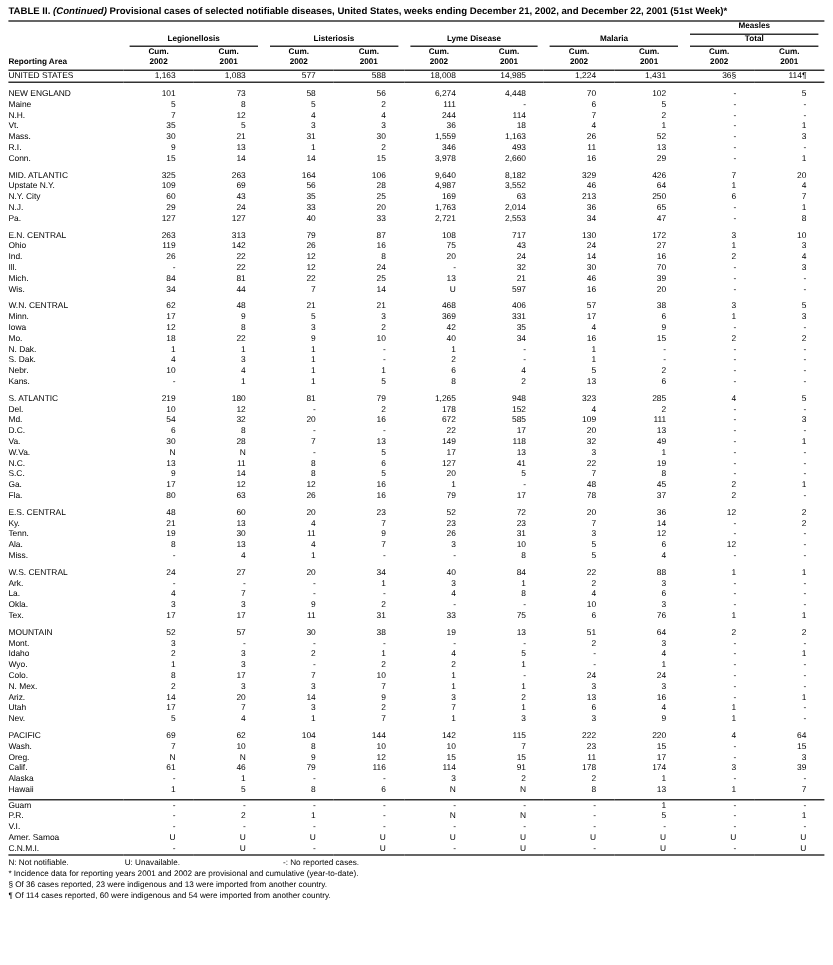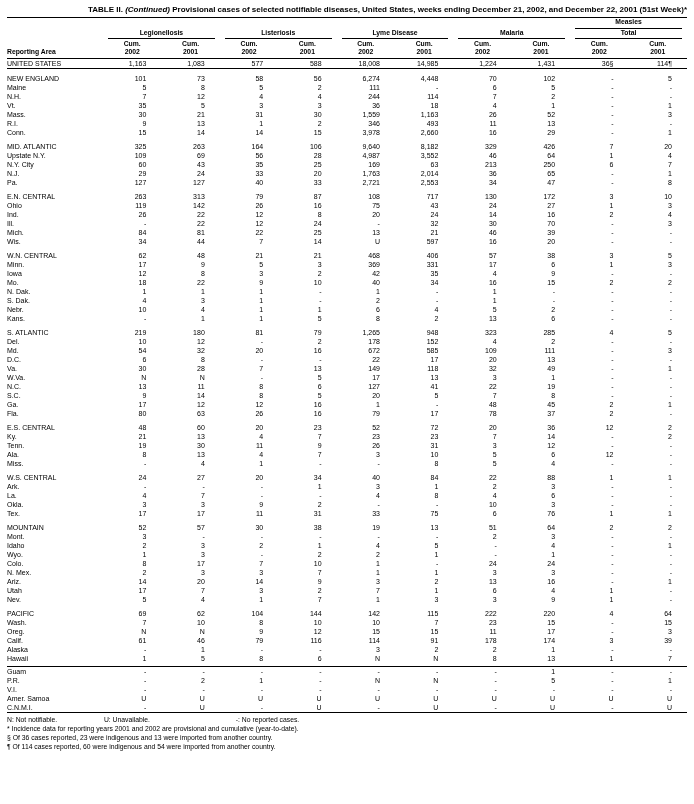--- a/index.html
+++ b/index.html
@@ -6,21 +6,21 @@
   html, body { margin: 0; padding: 0; }
   body {
     width: 694px; height: 804px; background: #ffffff; color: #000000;
     font-family: "Liberation Sans", sans-serif;
     overflow: hidden;
   }
   .page { padding: 5px 7px 0 7px; }
 
   .title {
     font-size: 8px; font-weight: bold; line-height: 1.3;
-    padding-bottom: 2px; border-bottom: 1.2px solid #000; text-align: right;
+    padding-bottom: 2px; border-bottom: 1.2px solid #000;
   }
   .title .continued { font-style: italic; }
 
   table { width: 100%; border-collapse: collapse; table-layout: fixed; border-bottom: 1px solid #000; }
   col.c-area { width: 96px; }
 
   thead th { font-size: 6.8px; font-weight: bold; padding: 0; line-height: 1.2; vertical-align: bottom; }
   th.area-h { text-align: left; border-bottom: 1px solid #000; padding-bottom: 2px; }
   .grp-underline { border-bottom: 1px solid #000; margin: 0 5px; padding-bottom: 1px; text-align: center; white-space: nowrap; }
   thead tr.sub th { border-bottom: 1px solid #000; padding: 1px 0 2px 0; text-align: center; }

